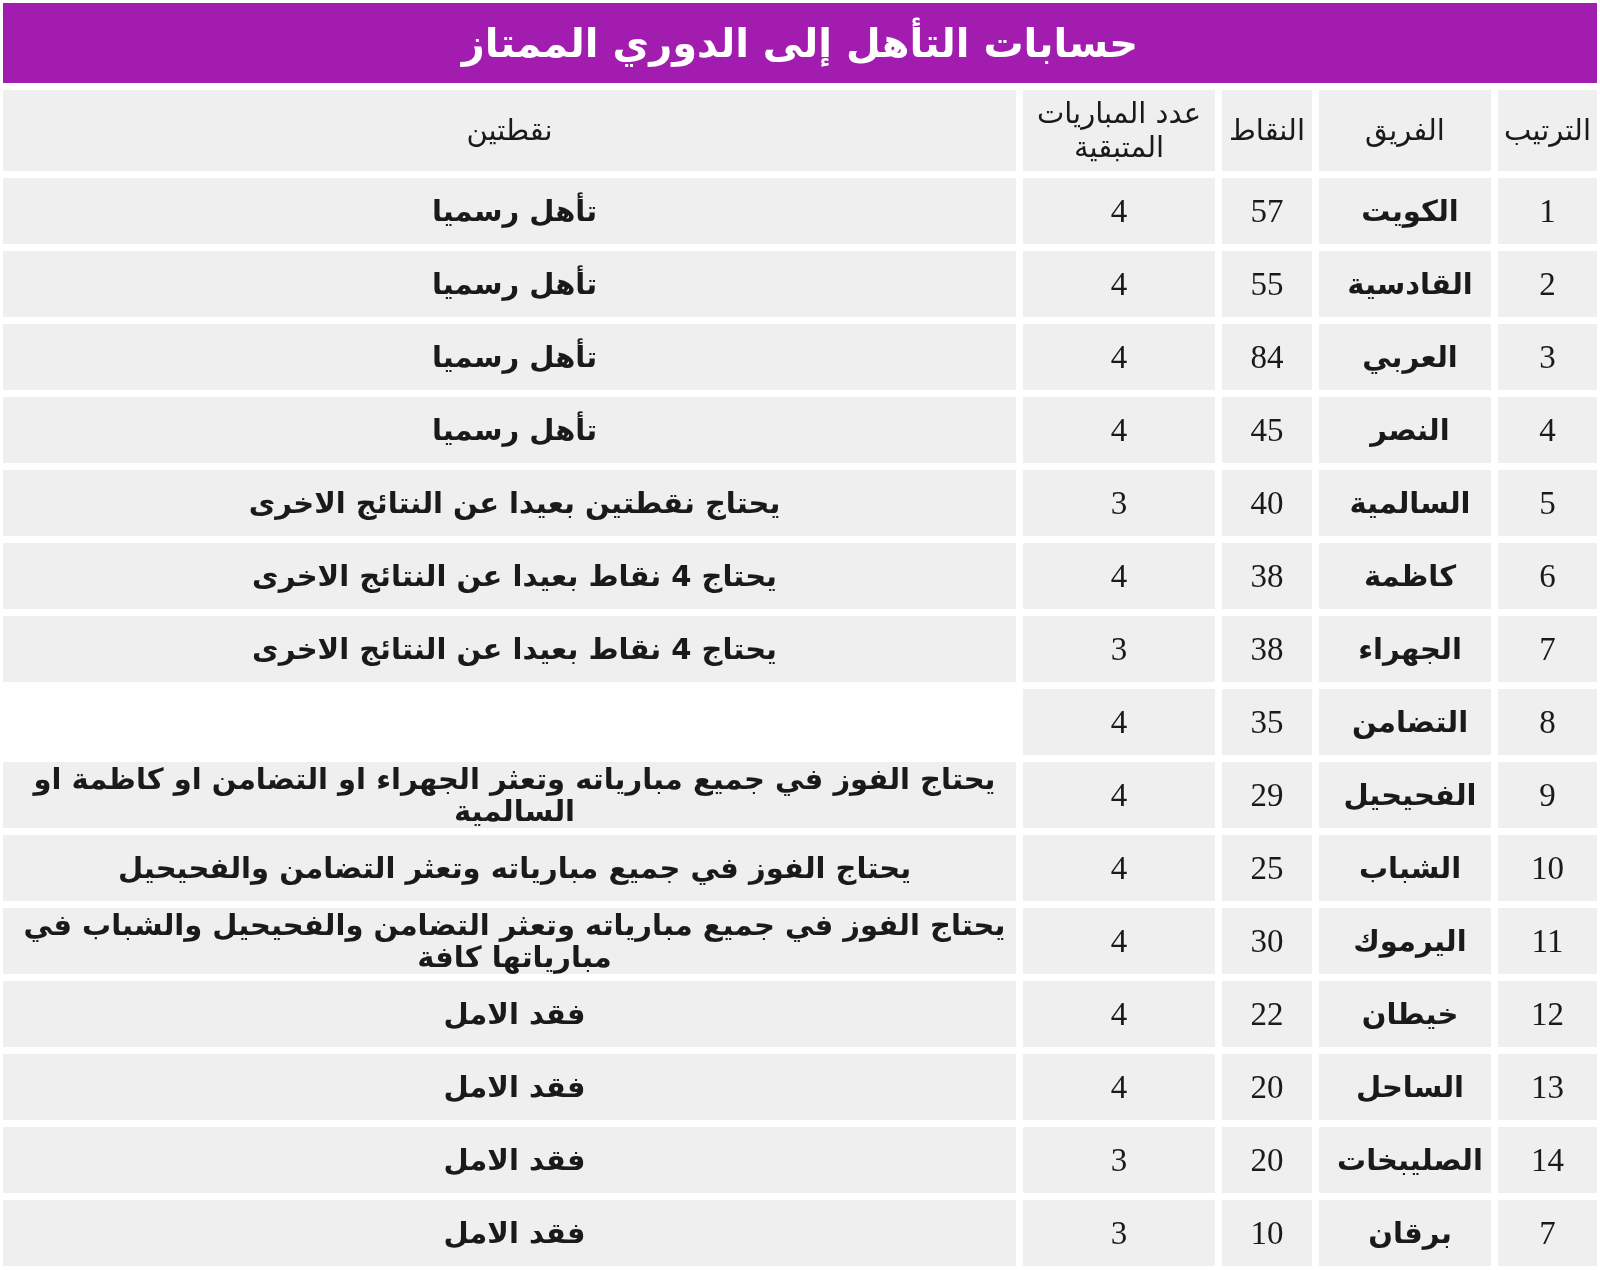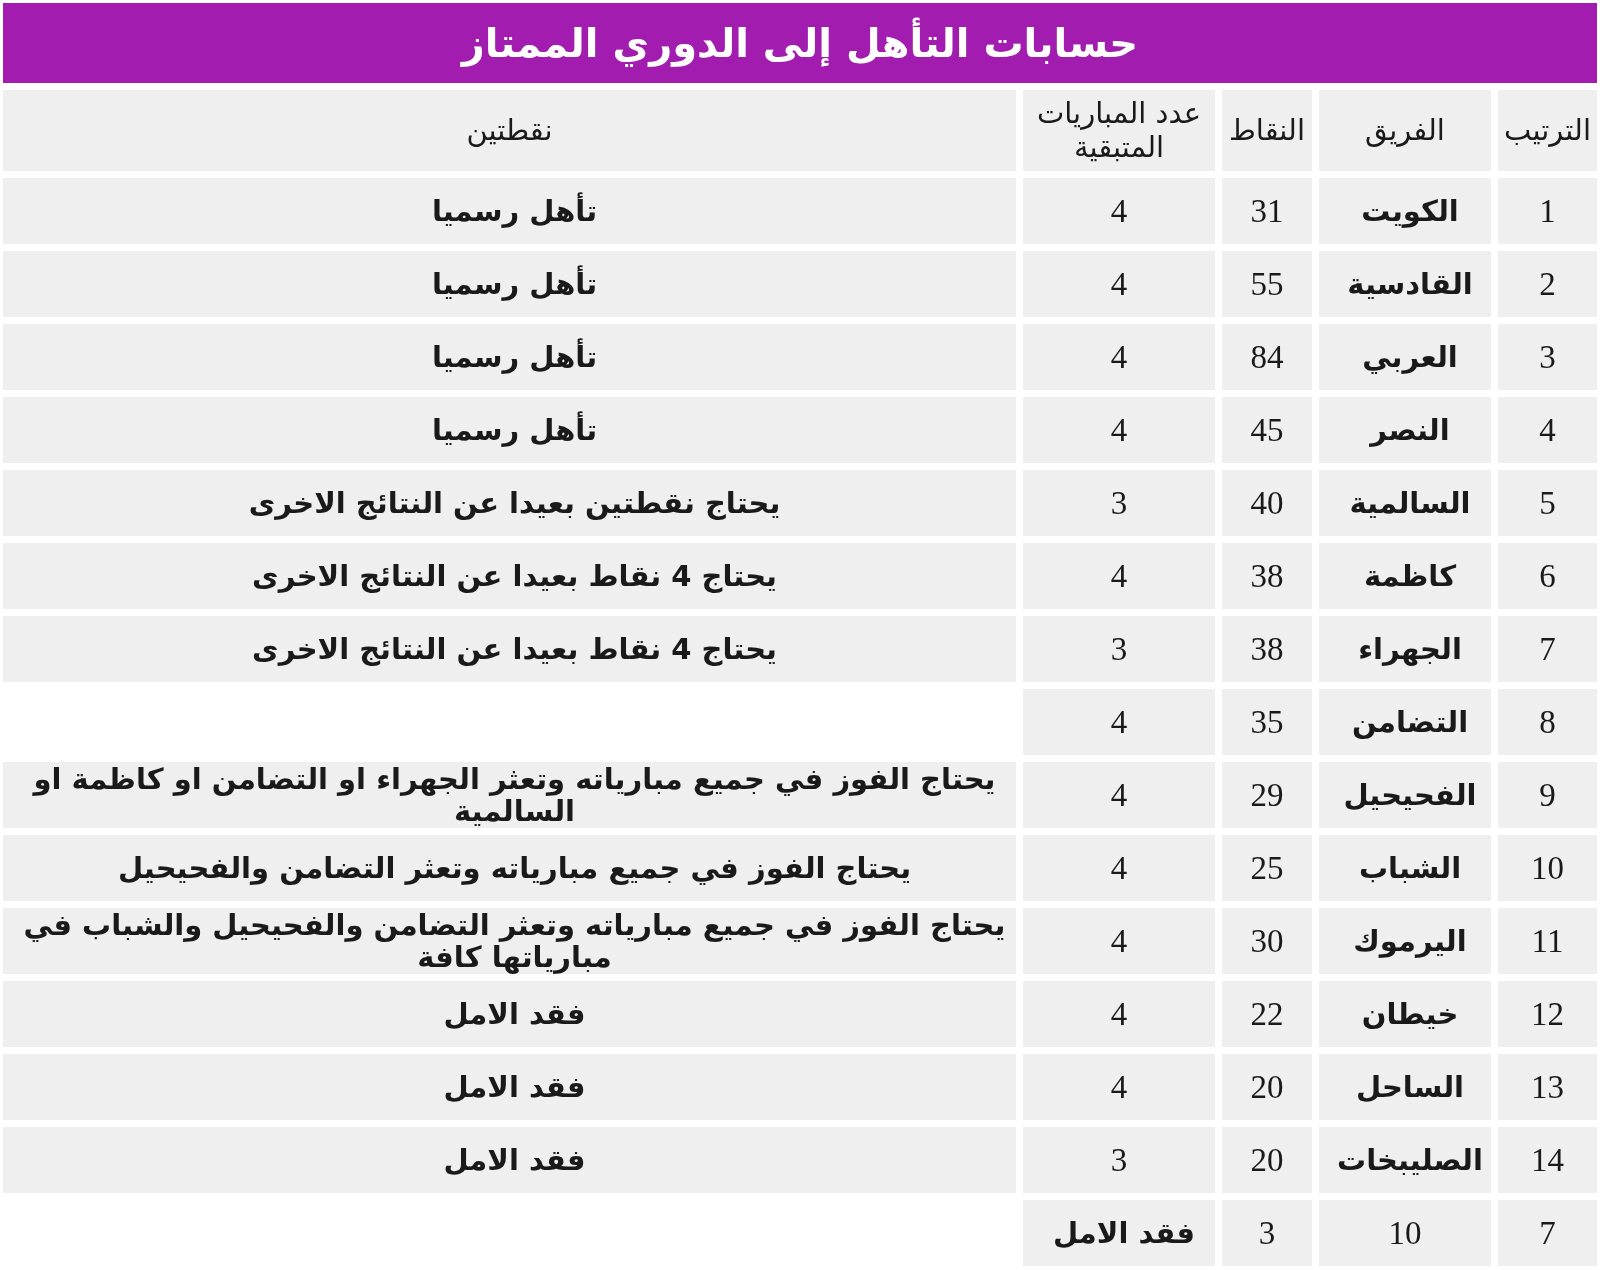--- a/index.html
+++ b/index.html
@@ -88,21 +88,21 @@
     <div class="cell hdr">الترتيب</div>
     <div class="cell hdr">الفريق</div>
     <div class="cell hdr">النقاط</div>
     <div class="cell hdr">عدد المباريات المتبقية</div>
     <div class="cell hdr">نقطتين</div>
   </div>
 
   <div class="grid data-row">
     <div class="cell num c-rank">1</div>
     <div class="cell c-team">الكويت</div>
-    <div class="cell num c-points">31</div>
+    <div class="cell num c-points">57</div>
     <div class="cell num c-remain">4</div>
     <div class="cell c-status">تأهل رسميا</div>
   </div>
 
   <div class="grid data-row">
     <div class="cell num c-rank">2</div>
     <div class="cell c-team">القادسية</div>
     <div class="cell num c-points">55</div>
     <div class="cell num c-remain">4</div>
     <div class="cell c-status">تأهل رسميا</div>
@@ -198,18 +198,19 @@
   <div class="grid data-row">
     <div class="cell num c-rank">14</div>
     <div class="cell c-team">الصليبخات</div>
     <div class="cell num c-points">20</div>
     <div class="cell num c-remain">3</div>
     <div class="cell c-status">فقد الامل</div>
   </div>
 
   <div class="grid data-row">
     <div class="cell num c-rank">7</div>
+    <div class="cell c-team">برقان</div>
     <div class="cell num c-points">10</div>
     <div class="cell num c-remain">3</div>
     <div class="cell c-status">فقد الامل</div>
   </div>
 
 </div>
 
 </body></html>

